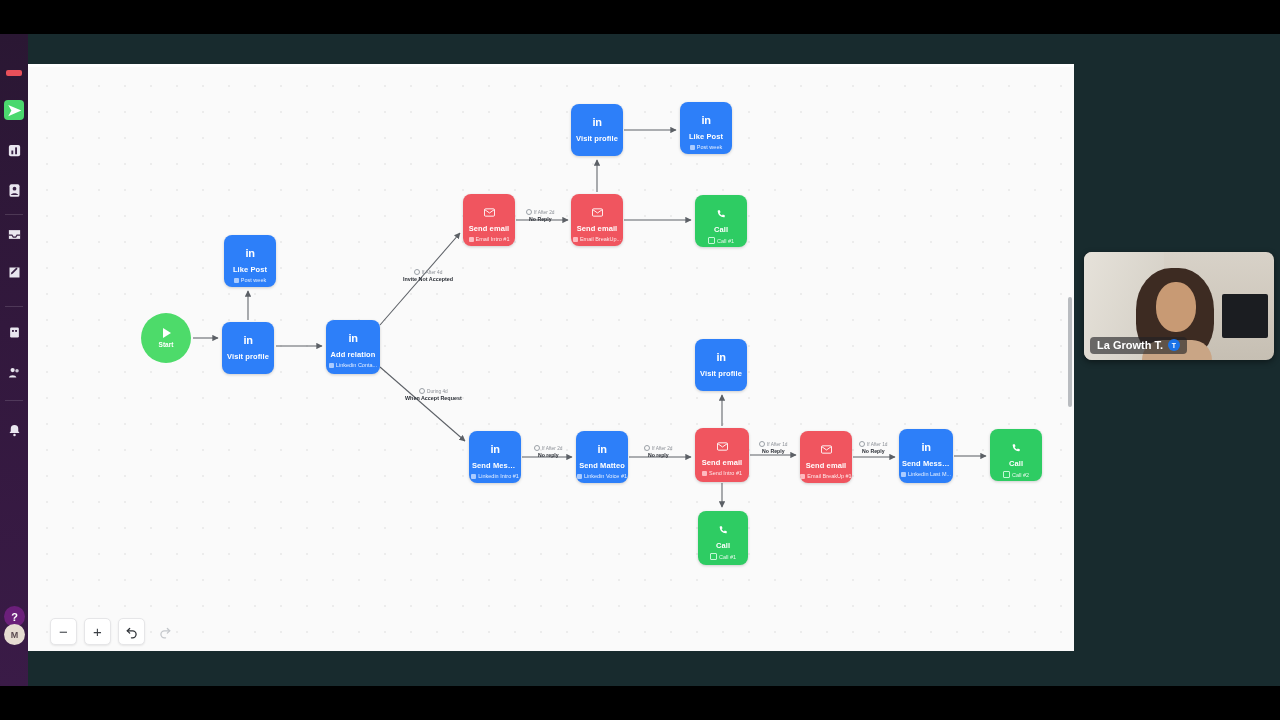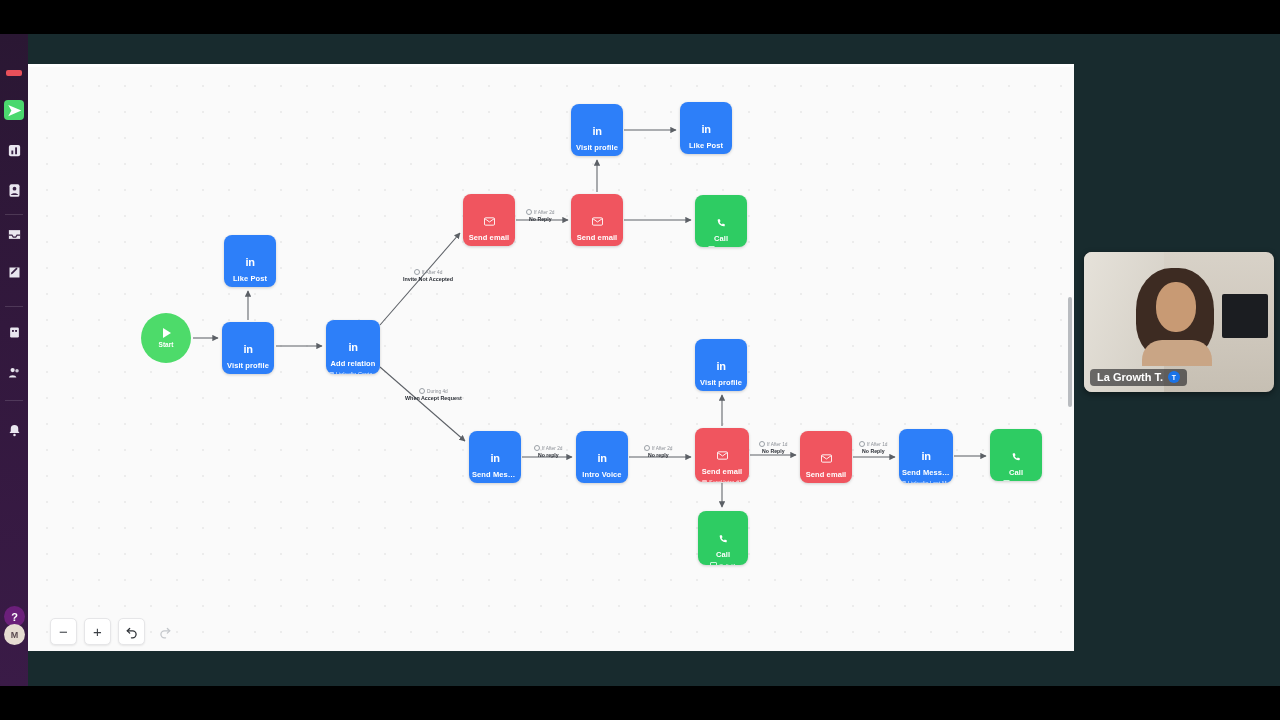--- a/index.html
+++ b/index.html
@@ -30,21 +30,21 @@
     border-top:3px solid #fff;overflow:hidden;}
   .canvas-top-strip{position:absolute;left:28px;top:64px;width:1046px;height:5px;background:#ffffff;}
   .canvas{position:absolute;left:0;top:0;width:1046px;height:584px;
     background-image:radial-gradient(rgba(0,0,0,.055) 1px, transparent 1px);
     background-size:26px 26px;background-position:6px 6px;}
   .vscroll{position:absolute;right:2px;top:230px;width:4px;height:110px;border-radius:3px;background:#b9bcc0;}
 
   
   .node{position:absolute;border-radius:8px;color:#fff;text-align:center;
     box-shadow:0 1px 3px rgba(0,0,0,.18);overflow:hidden;}
-  .node .ico{margin-top:20px;height:15px;display:flex;align-items:center;justify-content:center;}
+  .node .ico{margin-top:11px;height:15px;display:flex;align-items:center;justify-content:center;}
   .node .ttl{font-size:7.5px;font-weight:700;line-height:1.1;margin-top:5px;letter-spacing:.1px;
      padding:0 3px;white-space:nowrap;overflow:hidden;text-overflow:ellipsis;}
   .node .sub{font-size:5.5px;line-height:1.1;margin-top:3px;opacity:.88;padding:0 4px;
      white-space:nowrap;overflow:hidden;text-overflow:ellipsis;display:flex;
      align-items:center;justify-content:center;gap:2px;}
   .node .sub .si{width:5px;height:5px;flex:0 0 auto;display:inline-block;}
   .n-li{background:#2d7ff9;}
   .n-mail{background:#f0555f;}
   .n-call{background:#2ecc63;}
   .in-logo{font-size:11px;font-weight:800;letter-spacing:-.4px;line-height:1;}
@@ -65,21 +65,21 @@
 
   svg.wires{position:absolute;left:0;top:0;width:1046px;height:584px;overflow:visible;}
 
   
   .toolbar{position:absolute;left:50px;top:618px;display:flex;gap:7px;align-items:center;}
   .tbtn{width:25px;height:25px;border-radius:5px;background:#fff;border:1px solid #e6e6e8;
     display:flex;align-items:center;justify-content:center;box-shadow:0 1px 2px rgba(0,0,0,.08);}
   .tbtn.flat{background:transparent;border:none;box-shadow:none;}
 
   
-  .tile{position:absolute;width:190px;height:140px;border-radius:8px;overflow:hidden;
+  .tile{position:absolute;width:190px;height:108px;border-radius:8px;overflow:hidden;
     background:#2b2b30;box-shadow:0 2px 6px rgba(0,0,0,.45);}
   .tile.active{outline:2px solid #1a73e8;outline-offset:-2px;}
   .tile .namebar{position:absolute;left:6px;bottom:6px;display:flex;align-items:center;gap:5px;
     background:rgba(32,33,36,.62);border-radius:4px;padding:2px 7px 3px 7px;}
   .tile .nm{color:#fff;font-size:11px;font-weight:700;}
   .tile .badge{width:12px;height:12px;border-radius:50%;color:#fff;font-size:7px;font-weight:700;
     display:flex;align-items:center;justify-content:center;}
 
   
   .ph1{position:absolute;inset:0;background:
@@ -302,21 +302,21 @@
             <div class="ttl">Send Message</div>
             <div class="sub">
               <span class="si" style="background:#bcd7ff;border-radius:1px;"></span>
               <span>Linkedin Intro #1</span>
             </div>
           </div>
           <div class="node n-li" style="left: 548px; top: 364px; width: 52px; height: 52px;">
             <div class="ico">
               <span class="in-logo">in</span>
             </div>
-            <div class="ttl">Intro Voice</div>
+            <div class="ttl">Send Matteo</div>
             <div class="sub">
               <span class="si" style="background:#bcd7ff;border-radius:1px;"></span>
               <span>Linkedin Voice #1</span>
             </div>
           </div>
           <div class="node n-mail" style="left: 667px; top: 361px; width: 54px; height: 54px;">
             <div class="ico">
               <svg width="11" height="9" viewBox="0 0 24 18">
                 <rect x="1" y="1" width="22" height="16" rx="2.5" fill="none" stroke="#fff" stroke-width="2"></rect>
                 <path d="M2 3l10 7 10-7" fill="none" stroke="#fff" stroke-width="2"></path>

